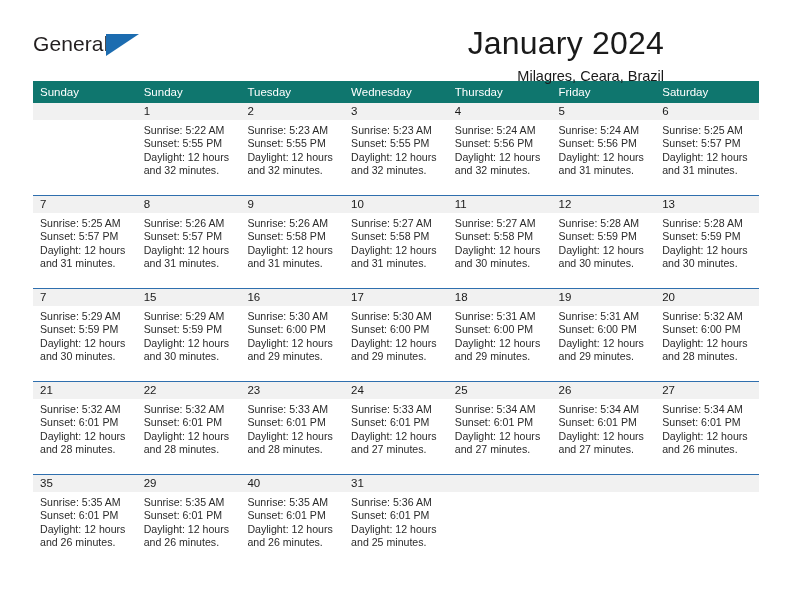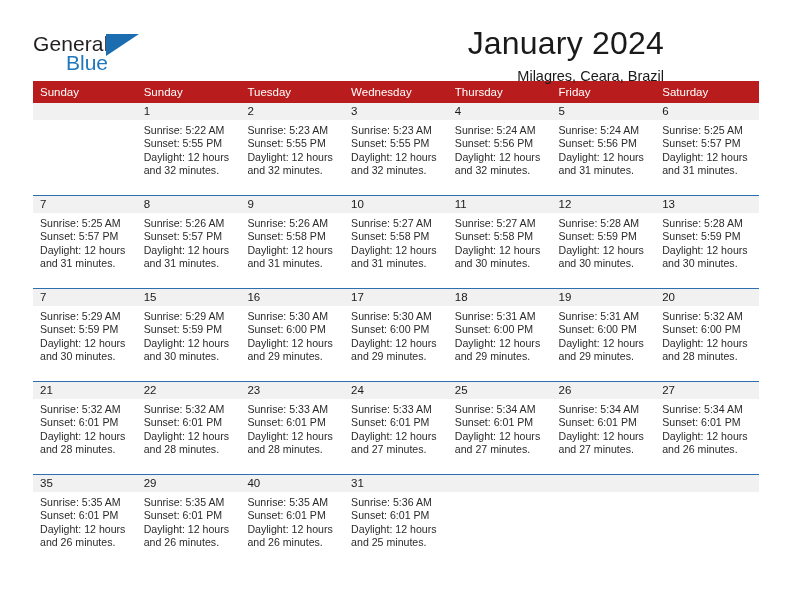--- a/index.html
+++ b/index.html
@@ -83,21 +83,21 @@
   .calendar {
     margin-top: 9px;
     width: 726px;
     border-collapse: collapse;
     table-layout: fixed;
   }
   .calendar col {
     width: 103.71px;
   }
   thead th {
-    background: #b91c1c;
+    background: #0f766e;
     color: #ffffff;
     font-size: 11.5px;
     font-weight: 400;
     text-align: left;
     padding: 5px 0 5px 7px;
     height: 20px;
     box-sizing: border-box;
     vertical-align: middle;
   }
 
@@ -142,21 +142,20 @@
 </head>
 <body>
 
 <div class="page">
 
   <div class="header">
 
     <div class="brand">
       <div class="brand-line1">General</div>
       <div class="brand-triangle"></div>
-      <div class="brand-line2">Blue</div>
     </div>
 
     <div class="title-block">
       <div class="cal-title">January 2024</div>
       <div class="cal-subtitle">Milagres, Ceara, Brazil</div>
     </div>
 
   </div>
 
   <table class="calendar">

